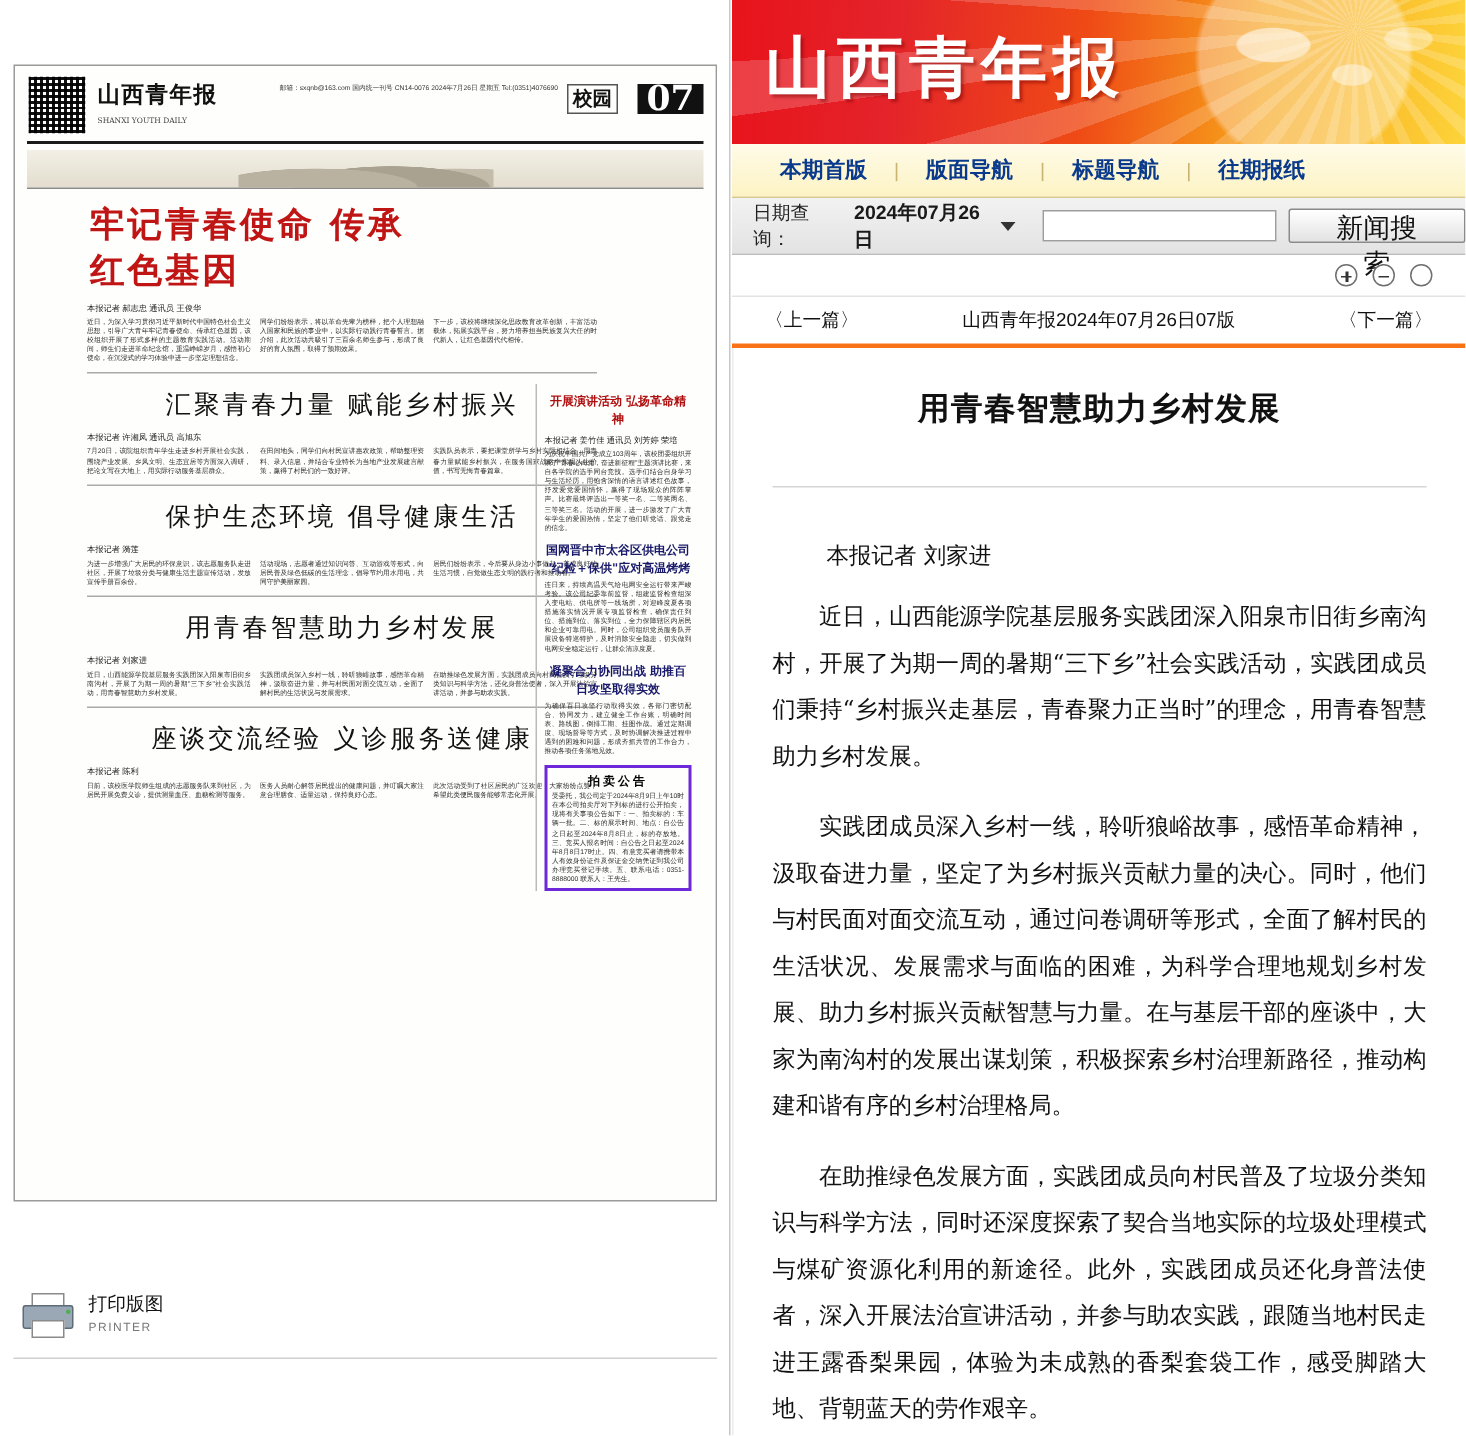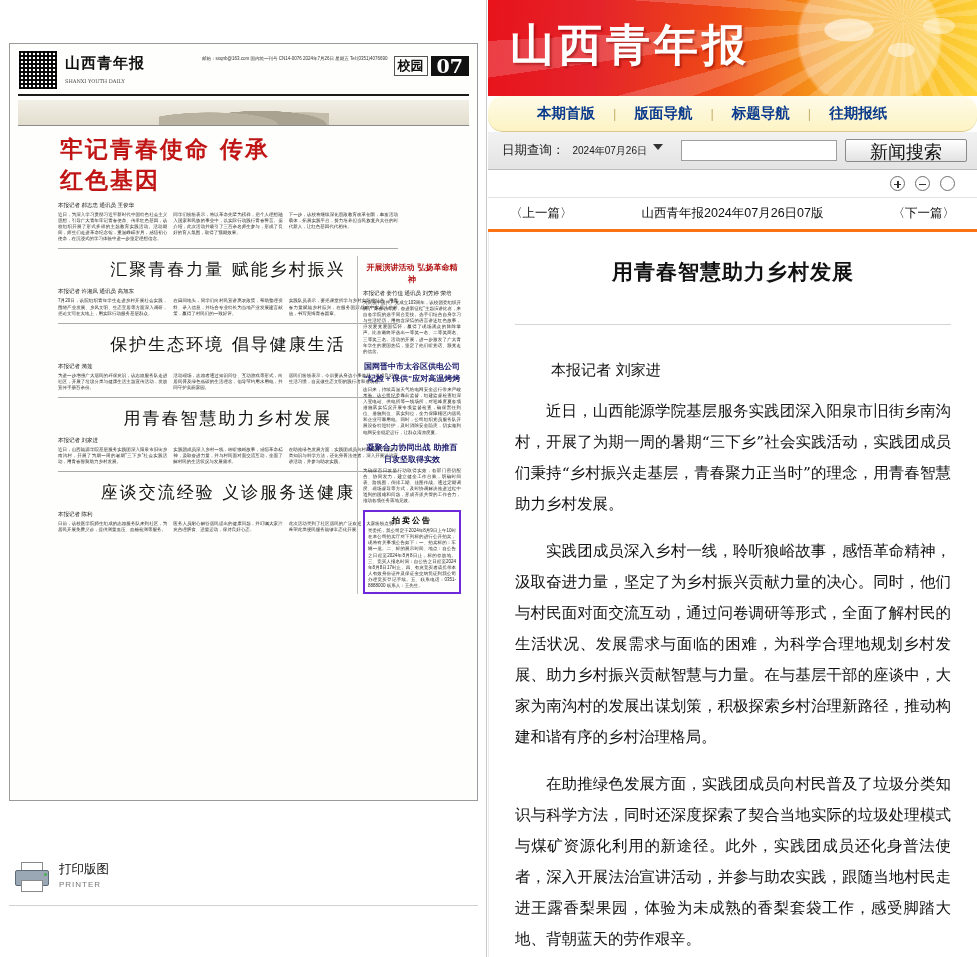--- a/index.html
+++ b/index.html
@@ -79,23 +79,24 @@
     gap: 3px;
     padding-top: 6px;
   }
   .np-section .lbl {
     font-family: "DejaVu Serif", serif;
     font-size: 13px; font-weight: bold; color: #111;
     border: 1px solid #555; padding: 0 3px;
   }
   .np-section .num {
     background: #111; color: #fff;
-    font-size: 19px; font-weight: bold;
+    font-size: 23px; font-weight: bold;
     padding: 0 6px; line-height: 20px;
     font-family: "DejaVu Serif", serif;
+    margin-left: 10px;
   }
 
   .np-banner {
     height: 26px; margin-top: 4px;
     background: linear-gradient(180deg,#f2efe6,#e2ddcd);
     border-bottom: 1px solid #8a8a8a;
     position: relative;
   }
   .np-banner::after{
     content:"";
@@ -223,42 +224,42 @@
     color: #ffffff;
     letter-spacing: 4px;
     text-shadow: 2px 2px 2px rgba(120,0,0,.45);
     white-space: nowrap;
   }
   #navbar {
     height: 36px;
     background: linear-gradient(180deg,#fefbe8,#fdf3c4);
     border-bottom: 1px solid #d8c98a;
     display: flex; align-items: center;
-    padding-left: 31px;
-    border-radius: 15px;
+    padding-left: 14px;
   }
   #navbar a {
     color: #0a3a8c; font-size: 14.5px; font-weight: bold;
     text-decoration: none; padding: 0 18px;
     cursor: pointer;
   }
   #navbar .sep { color: #c8b470; font-size: 13px; }
 
   #querybar {
     height: 38px;
     background: linear-gradient(180deg,#f2f2f2,#e3e3e3);
     border-bottom: 1px solid #bcbcbc;
     display: flex; align-items: center;
     padding-left: 14px; gap: 8px;
   }
   #querybar .lab { font-size: 12.5px; color: #222; }
   #date-select {
-    display: flex; gap: 6px;
-    font-size: 10px; color: #1a1a1a;
+    display: flex; align-items: center; gap: 6px;
+    font-size: 13px; color: #1a1a1a;
     cursor: pointer;
+    font-weight: bold;
   }
   #date-select .caret {
     width: 0; height: 0;
     border-left: 5px solid transparent;
     border-right: 5px solid transparent;
     border-top: 6px solid #333;
   }
   #search-input {
     width: 156px; height: 21px;
     border: 1px solid #9e9e9e;

